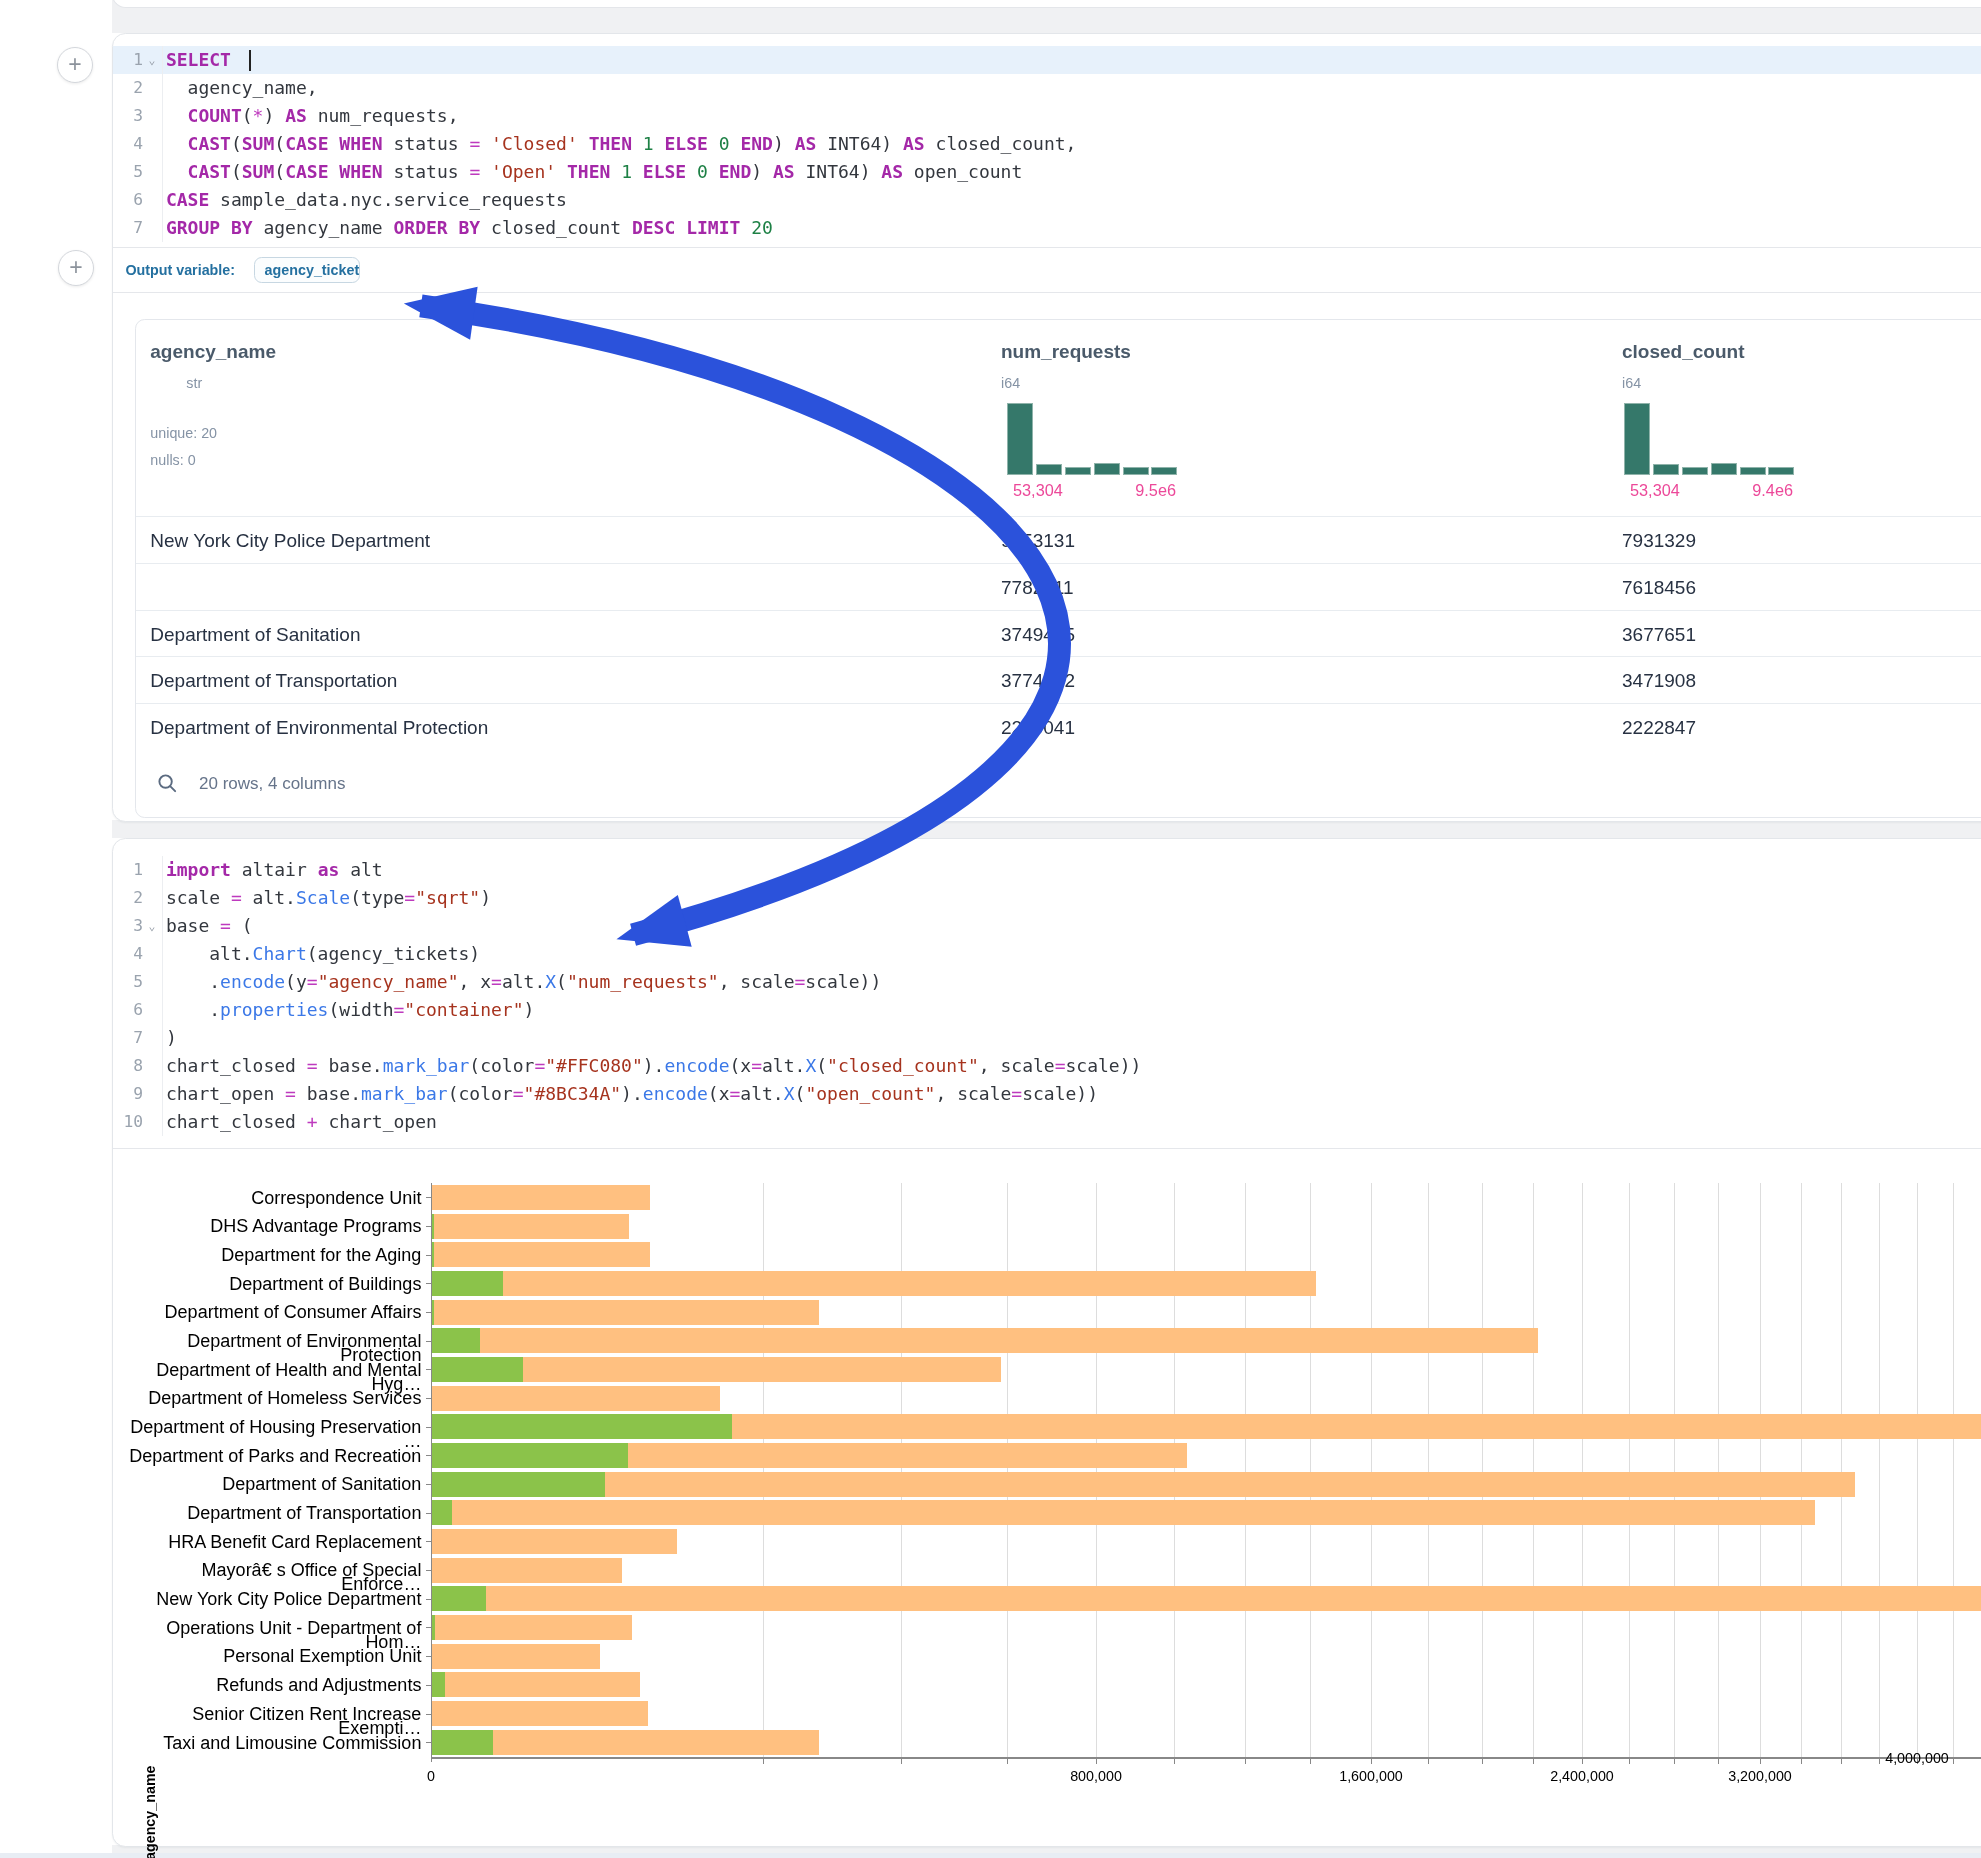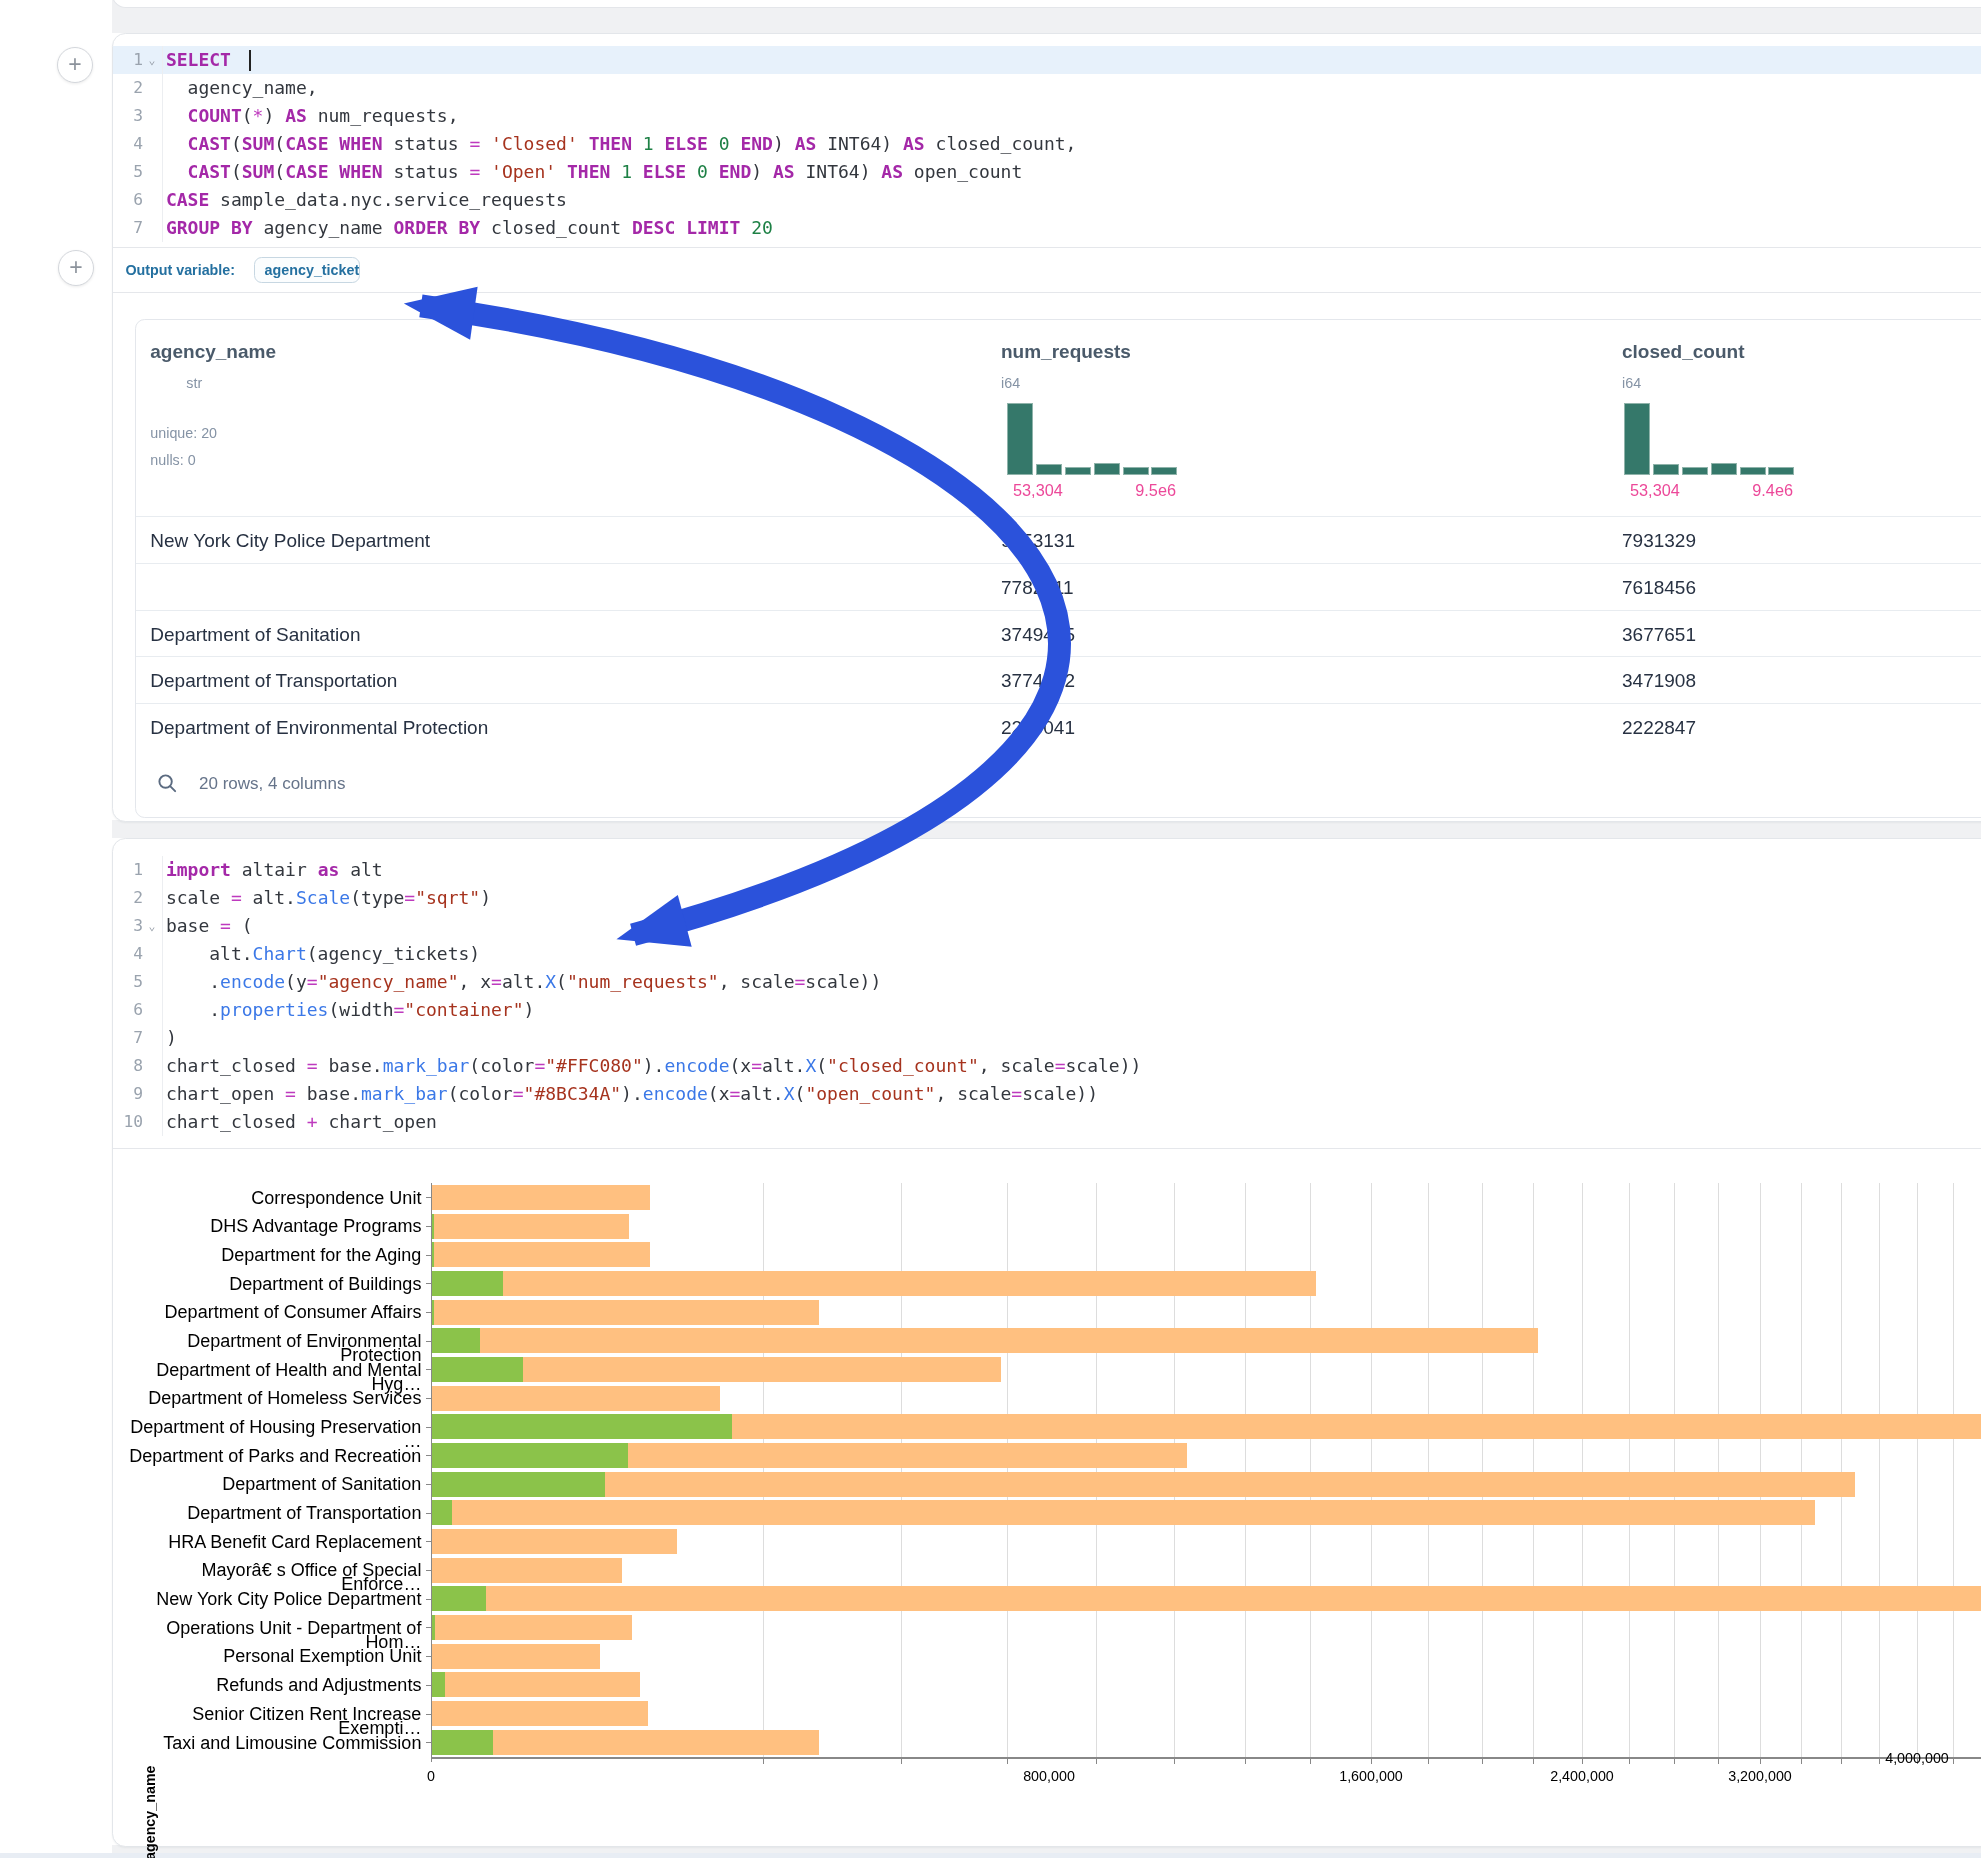--- a/index.html
+++ b/index.html
@@ -297,21 +297,21 @@
         <div class="c-tick" style="left: 1516px; top: 575px;"></div>
         <div class="c-tick" style="left: 1561px; top: 575px;"></div>
         <div class="c-tick" style="left: 1605px; top: 575px;"></div>
         <div class="c-tick" style="left: 1647px; top: 575px;"></div>
         <div class="c-tick" style="left: 1688px; top: 575px;"></div>
         <div class="c-tick" style="left: 1728px; top: 575px;"></div>
         <div class="c-tick" style="left: 1766px; top: 575px;"></div>
         <div class="c-tick" style="left: 1804px; top: 575px;"></div>
         <div class="c-tick" style="left: 1840px; top: 575px;"></div>
         <div class="c-xlab" style="left: 318px; top: 585px;">0</div>
-        <div class="c-xlab" style="left: 936px; top: 585px; text-align: right;">800,000</div>
+        <div class="c-xlab" style="left: 983px; top: 585px; text-align: right;">800,000</div>
         <div class="c-xlab" style="left: 1258px; top: 585px;">1,600,000</div>
         <div class="c-xlab" style="left: 1469px; top: 585px;">2,400,000</div>
         <div class="c-xlab" style="left: 1647px; top: 585px;">3,200,000</div>
         <div class="c-xlab" style="left: 1804px; top: 567px;">4,000,000</div>
       </div>
   </div>
 
   <svg id="arrow-overlay" width="1982" height="1858" viewBox="0 0 2073 1944">
     <defs>
       <marker id="ah" markerUnits="userSpaceOnUse" markerWidth="80" markerHeight="72" refX="58" refY="35" orient="auto-start-reverse">

